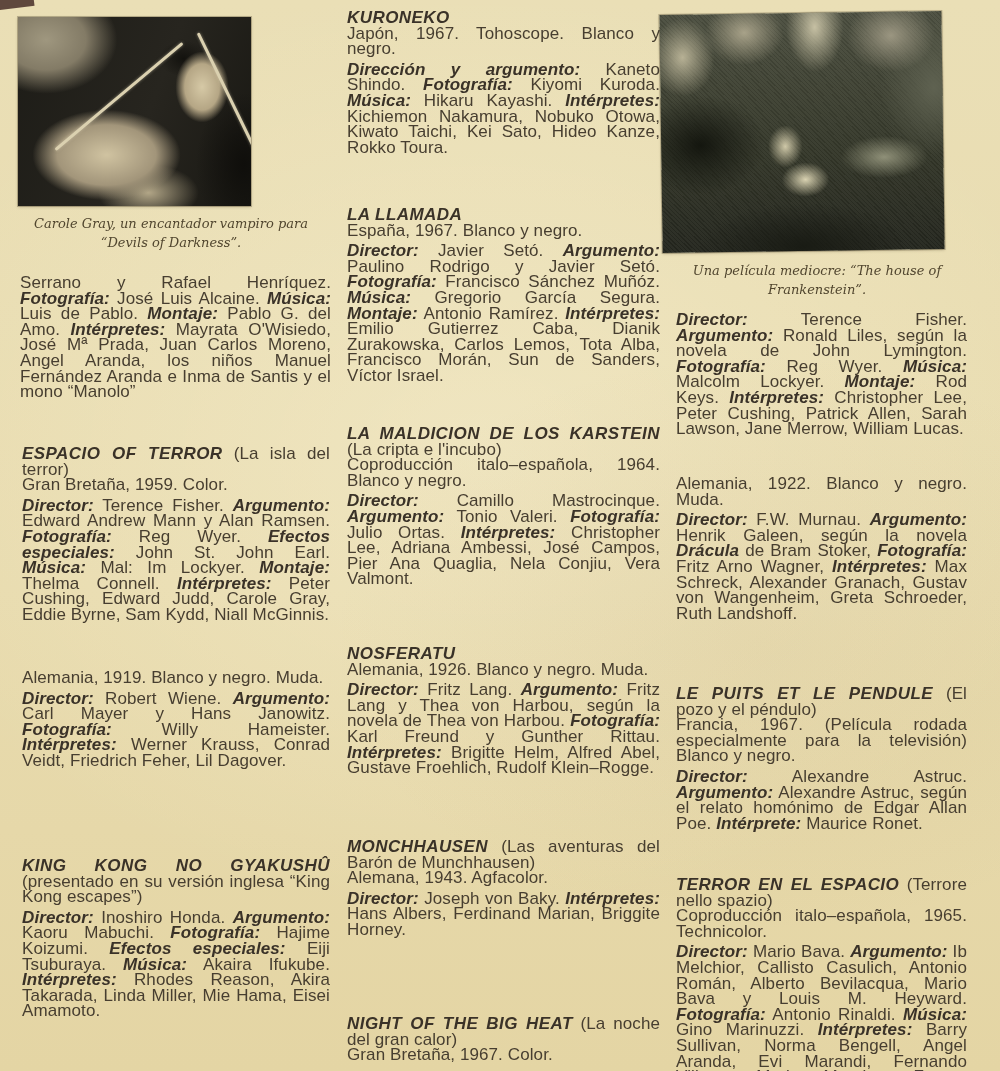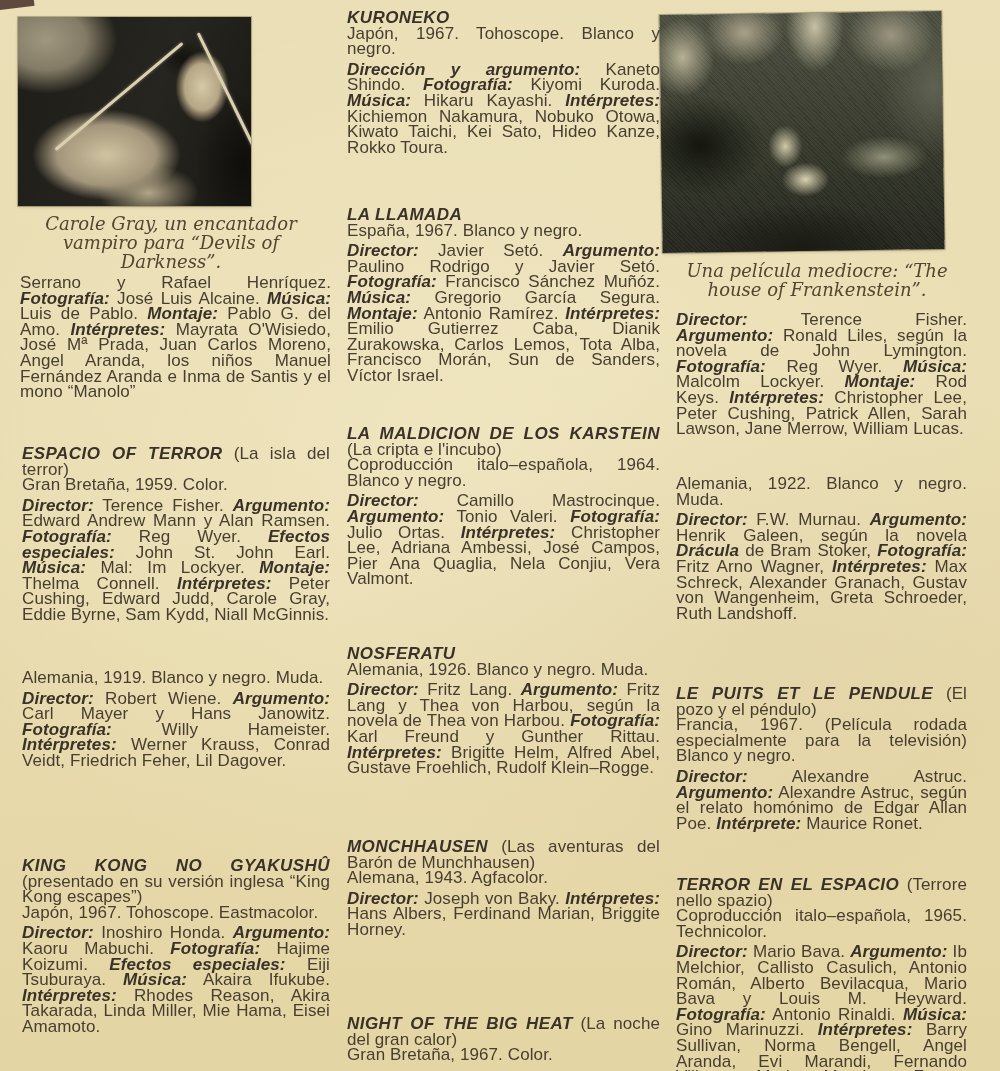--- a/index.html
+++ b/index.html
@@ -12,21 +12,21 @@
     font-family:"Liberation Sans", sans-serif;
     color:#473e30;
   }
   .entry{position:absolute;font-size:17px;line-height:15.6px;text-align:justify;letter-spacing:.1px;}
   .entry p{margin:0;}
   .entry .c{margin-top:5px;}
   .lb{font-weight:700;font-style:italic;color:#3a3228;}
   .t .lb{letter-spacing:.45px;}
   .caption{
     position:absolute;font-family:"DejaVu Serif", serif;font-style:italic;
-    font-size:18px;line-height:19px;text-align:center;color:#51462f;
+    font-size:13px;line-height:19px;text-align:center;color:#51462f;
   }
   .photo{position:absolute;overflow:hidden;box-shadow:0 0 0 1px rgba(62,50,28,.28), 0 1px 3px rgba(62,50,28,.25);}
   #photo1{
     left:18px;top:17px;width:233px;height:189px;
     background:
       radial-gradient(95px 72px at 12% 12%, #9f977f 0%, #837b66 42%, rgba(0,0,0,0) 75%),
       radial-gradient(36px 48px at 79% 37%, #d6c9a6 0%, #b5a685 48%, rgba(0,0,0,0) 74%),
       radial-gradient(34px 26px at 71% 22%, #13120e 0%, rgba(0,0,0,0) 70%),
       radial-gradient(95px 58px at 38% 73%, #d0c3a1 0%, #a2957a 52%, rgba(0,0,0,0) 78%),
       radial-gradient(72px 40px at 56% 93%, #b2a687 0%, rgba(0,0,0,0) 70%),
@@ -119,21 +119,20 @@
   </div>
 
   <div class="entry" style="left:676px;top:686px;width:291px;">
     <p class="t"><b class="lb">LE PUITS ET LE PENDULE</b> (El pozo y el péndulo)</p>
     <p class="m">Francia, 1967. (Película rodada especialmente para la televisión) Blanco y negro.</p>
     <p class="c"><b class="lb">Director:</b> Alexandre Astruc. <b class="lb">Argumento:</b> Alexandre Astruc, según el relato homónimo de Edgar Allan Poe. <b class="lb">Intérprete:</b> Maurice Ronet.</p>
   </div>
 
   <div class="entry" style="left:22px;top:858px;width:308px;">
     <p class="t"><b class="lb">KING KONG NO GYAKUSHÛ</b> (presentado en su versión inglesa “King Kong escapes”)</p>
-    <p class="m">Japón, 1967. Tohoscope. Eastmacolor.</p>
     <p class="c"><b class="lb">Director:</b> Inoshiro Honda. <b class="lb">Argumento:</b> Kaoru Mabuchi. <b class="lb">Fotografía:</b> Hajime Koizumi. <b class="lb">Efectos especiales:</b> Eiji Tsuburaya. <b class="lb">Música:</b> Akaira Ifukube. <b class="lb">Intérpretes:</b> Rhodes Reason, Akira Takarada, Linda Miller, Mie Hama, Eisei Amamoto.</p>
   </div>
 
   <div class="entry" style="left:347px;top:839px;width:313px;">
     <p class="t"><b class="lb">MONCHHAUSEN</b> (Las aventuras del Barón de Munchhausen)</p>
     <p class="m">Alemana, 1943. Agfacolor.</p>
     <p class="c"><b class="lb">Director:</b> Joseph von Baky. <b class="lb">Intérpretes:</b> Hans Albers, Ferdinand Marian, Briggite Horney.</p>
   </div>
 
   <div class="entry" style="left:676px;top:877px;width:291px;">

